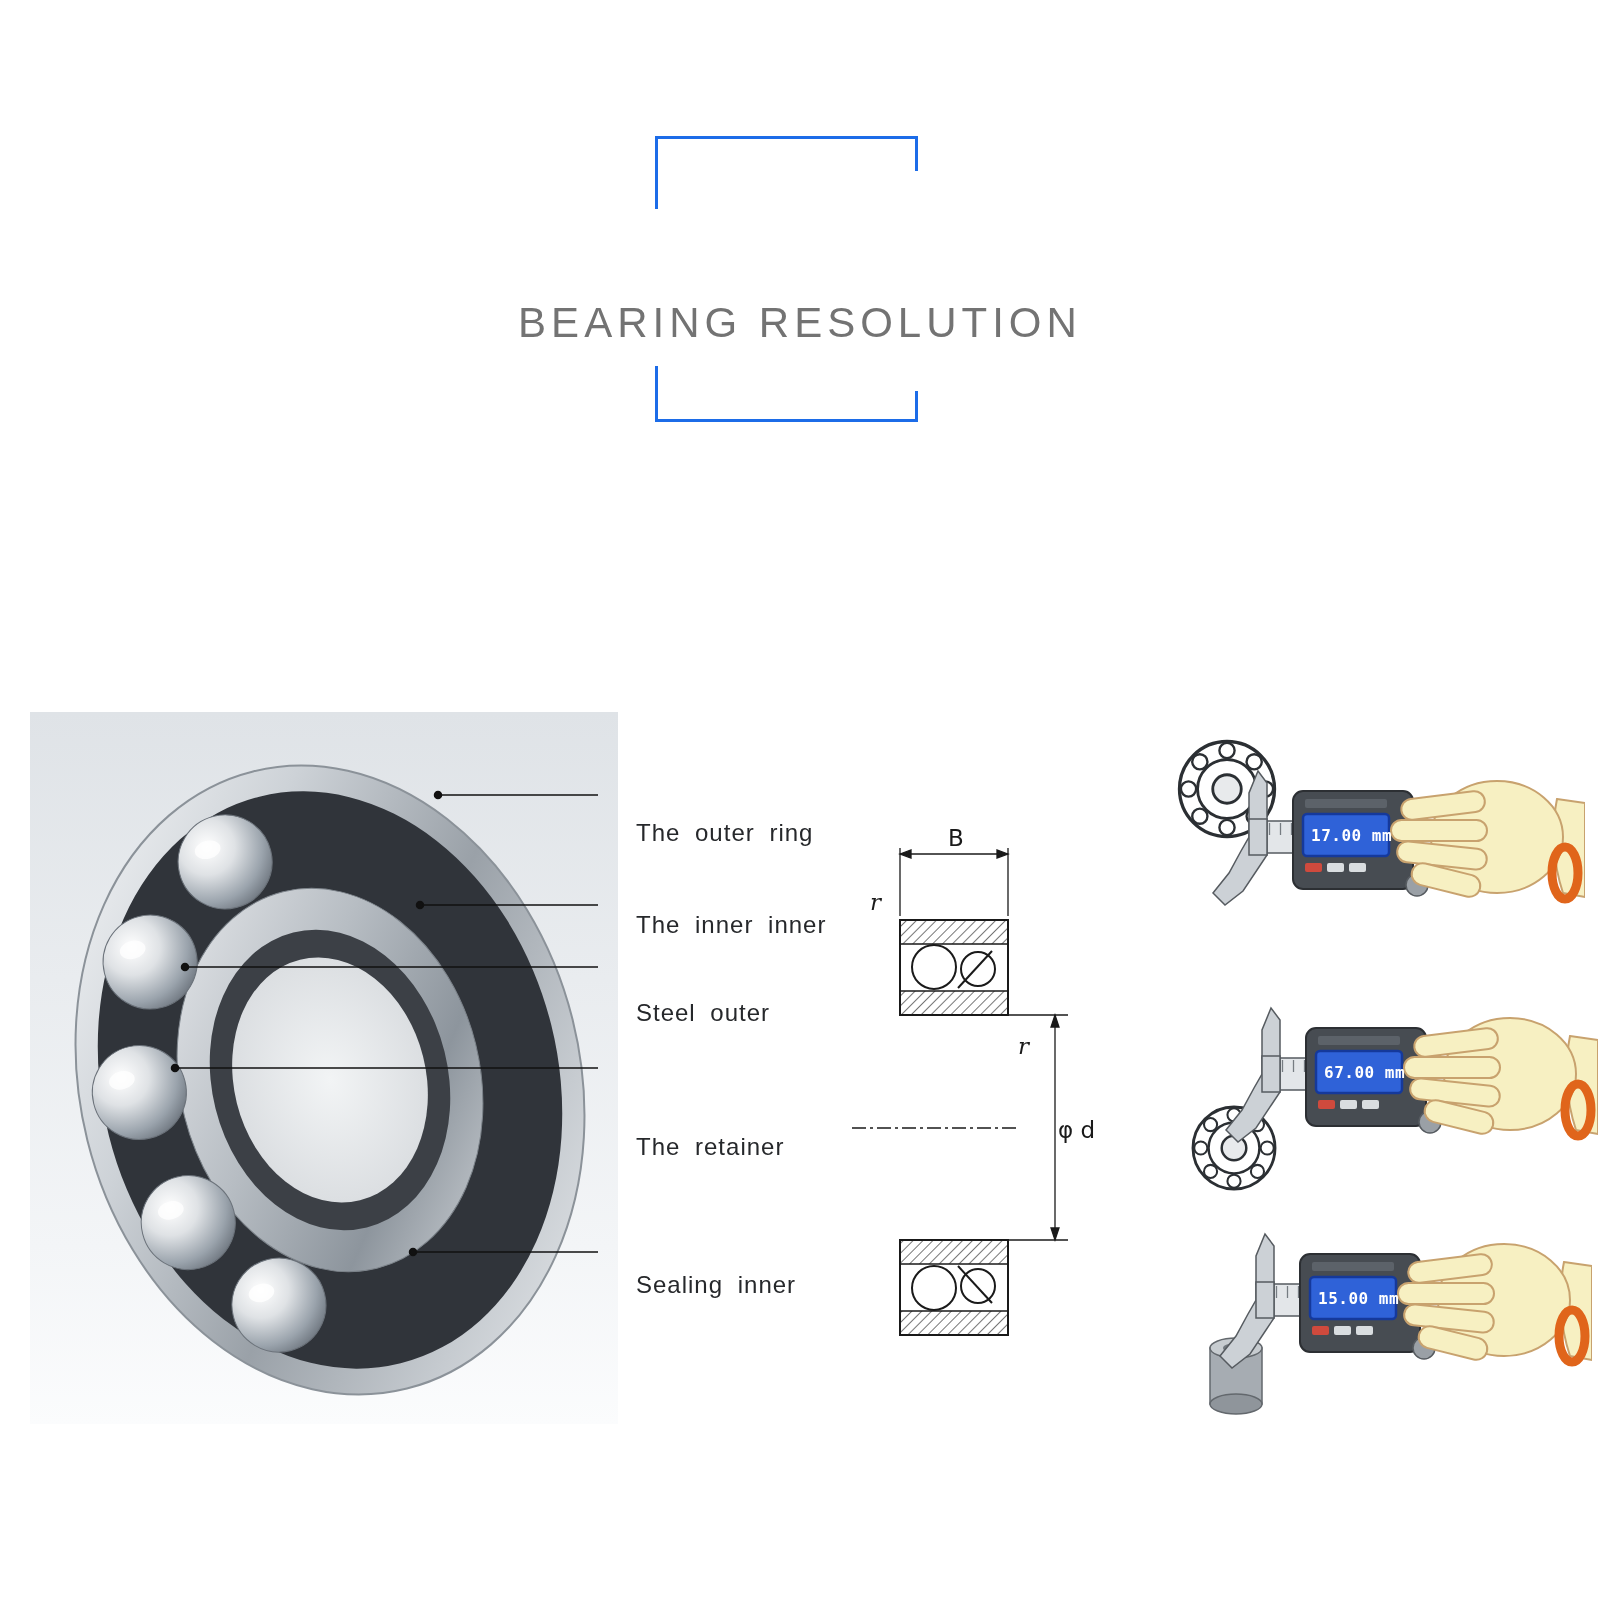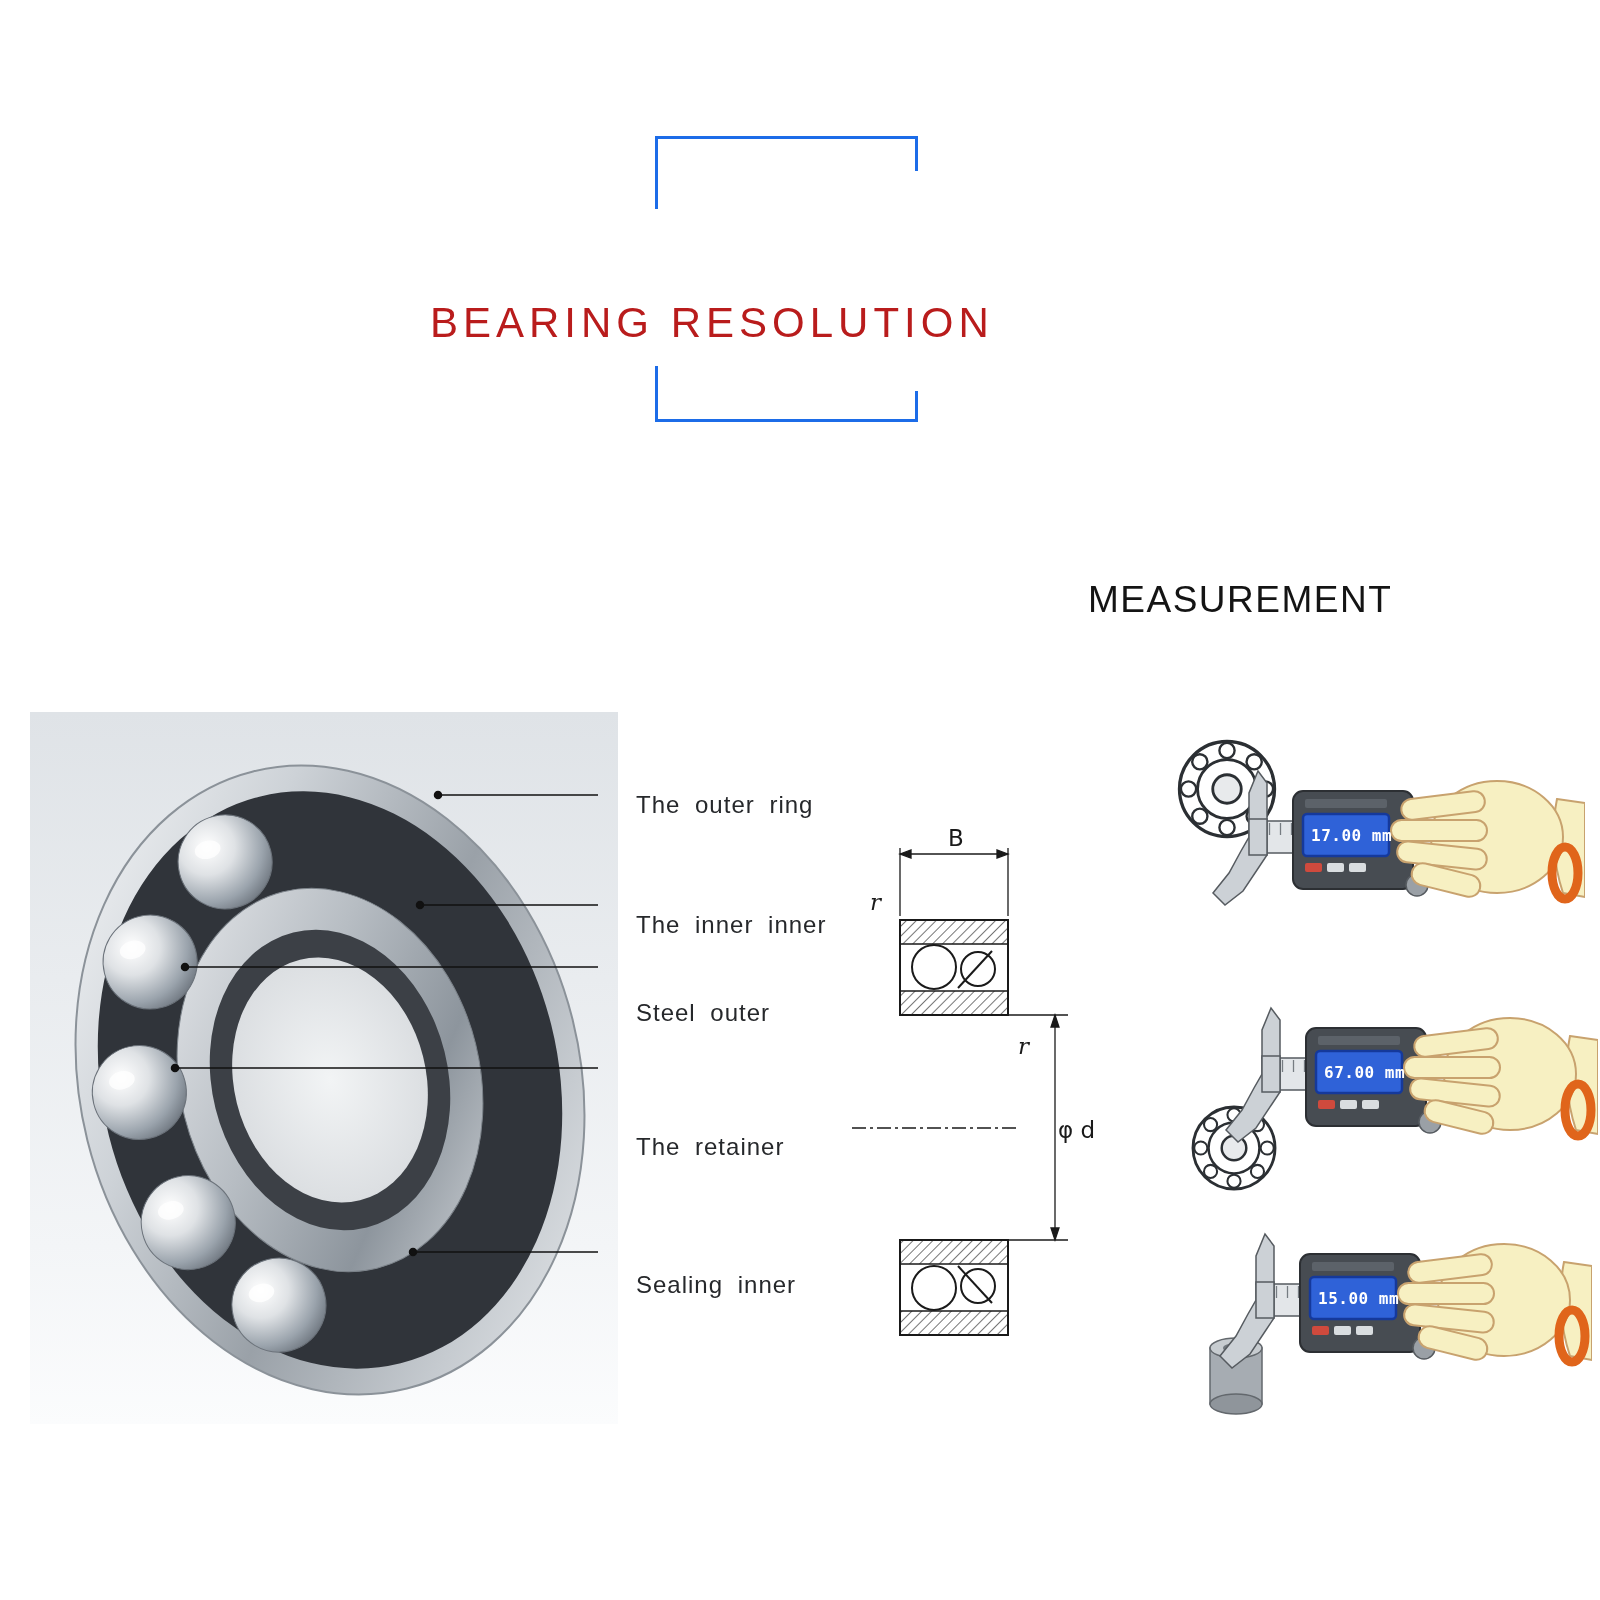--- a/index.html
+++ b/index.html
@@ -4,22 +4,22 @@
 <style>
   html,body { margin:0; padding:0; background:#ffffff; }
   .canvas {
     position:relative; width:1600px; height:1600px; background:#ffffff;
     font-family:"Liberation Sans", sans-serif; overflow:hidden;
   }
   
   .frame-piece { position:absolute; background:#1c6ce8; }
   .page-title {
     position:absolute; left:430px; top:300px; width:740px;
-    text-align:left; font-size:42px; letter-spacing:5px;
-    color:#b91c1c; font-weight:400; line-height:1.1;
+    text-align:center; font-size:42px; letter-spacing:5px;
+    color:#737373; font-weight:400; line-height:1.1;
   }
   
   .section-heading {
     position:absolute; font-size:37px; letter-spacing:1.5px;
     color:#141414; font-weight:500; line-height:1.1;
   }
   .heading-left  { left:103px;  top:580px; }
   .heading-right { left:1088px; top:580px; }
   
   .bearing-photo { position:absolute; left:30px; top:712px; }
@@ -131,21 +131,20 @@
   <div>
     <div class="frame-piece" style="left:655px;top:136px;width:263px;height:3px"></div>
     <div class="frame-piece" style="left:655px;top:419px;width:263px;height:3px"></div>
     <div class="frame-piece" style="left:655px;top:136px;width:3px;height:73px"></div>
     <div class="frame-piece" style="left:915px;top:136px;width:3px;height:35px"></div>
     <div class="frame-piece" style="left:655px;top:366px;width:3px;height:56px"></div>
     <div class="frame-piece" style="left:915px;top:391px;width:3px;height:31px"></div>
   </div>
   <div class="page-title">BEARING RESOLUTION</div>
 
-  <div class="section-heading heading-right">MEASUREMENT</div>
 
   <svg class="bearing-photo" width="588" height="712" viewBox="0 0 588 712">
     <rect width="588" height="712" fill="url(#bgGrad)"></rect>
     <g transform="translate(300,368) rotate(-14)">
       <ellipse rx="250" ry="318" fill="url(#steelA)" stroke="#8b9299" stroke-width="2"></ellipse>
       <ellipse rx="228" ry="292" fill="#30343a"></ellipse>
       <ellipse rx="150" ry="194" fill="url(#steelB)" stroke="#7d848b" stroke-width="1"></ellipse>
       <ellipse rx="118" ry="152" fill="#3c4046"></ellipse>
       <ellipse rx="96" ry="124" fill="url(#boreG)"></ellipse>
       <g stroke="#6b727a" stroke-width="1">
@@ -180,21 +179,21 @@
         <line x1="145" y1="356" x2="568" y2="356"></line>
           <circle cx="145" cy="356" r="3.5" fill="#111"></circle>
       </g>
       <g>
         <line x1="383" y1="540" x2="568" y2="540"></line>
           <circle cx="383" cy="540" r="3.5" fill="#111"></circle>
       </g>
     </g>
   </svg>
 
-  <div class="part-label" style="top:792px">The outer ring</div>
+  <div class="part-label" style="top:820px">The outer ring</div>
   <div class="part-label" style="top:912px">The inner inner</div>
   <div class="part-label" style="top:1000px">Steel outer</div>
   <div class="part-label" style="top:1134px">The retainer</div>
   <div class="part-label" style="top:1272px">Sealing inner</div>
 
   <svg class="cross-section" width="250" height="545" viewBox="0 0 250 545">
     <g stroke="#1a1a1a" stroke-width="2" fill="none">
 
       <rect x="50" y="112" width="108" height="95" fill="#ffffff"></rect>
       <rect x="50" y="112" width="108" height="24" fill="url(#hatchP)" stroke-width="1.5"></rect>

